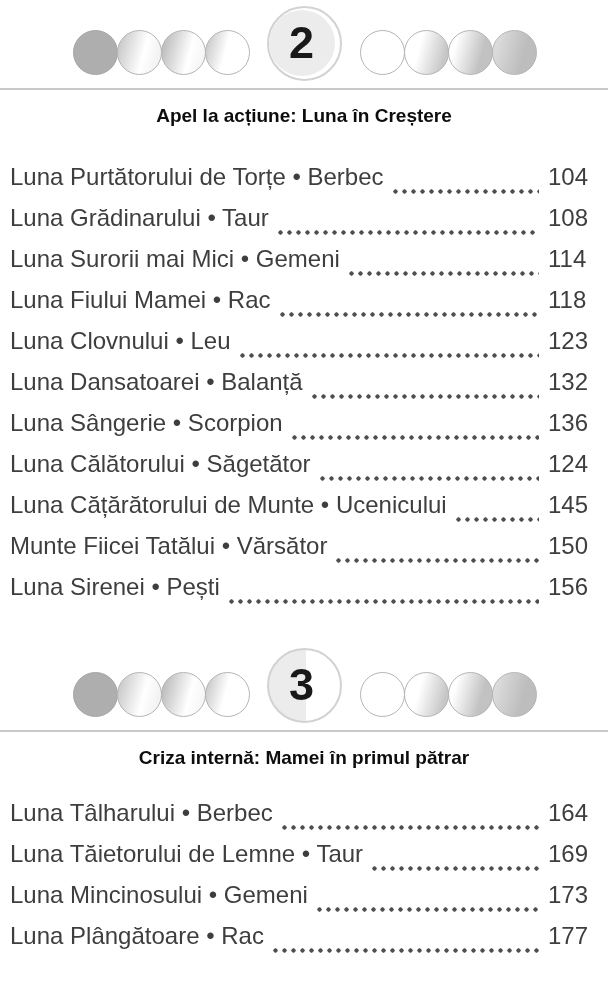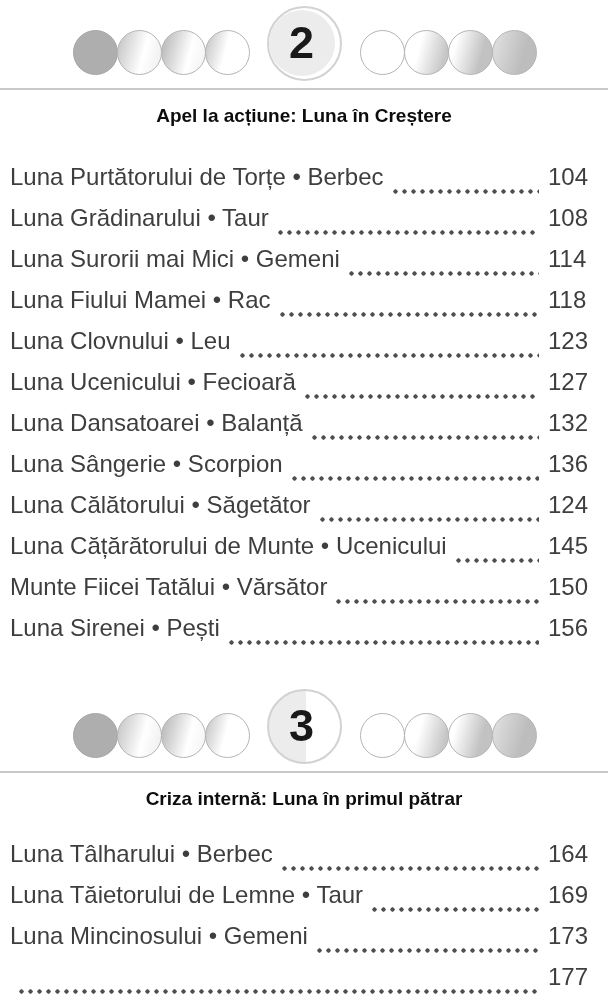--- a/index.html
+++ b/index.html
@@ -147,25 +147,20 @@
         <span class="entry-label">Luna Fiului Mamei • Rac</span>
         <span class="dots"></span>
         <span class="entry-page">118</span>
       </li>
       <li class="toc-row">
         <span class="entry-label">Luna Clovnului • Leu</span>
         <span class="dots"></span>
         <span class="entry-page">123</span>
       </li>
       <li class="toc-row">
-        <span class="entry-label">Luna Ucenicului • Fecioară</span>
-        <span class="dots"></span>
-        <span class="entry-page">127</span>
-      </li>
-      <li class="toc-row">
         <span class="entry-label">Luna Dansatoarei • Balanță</span>
         <span class="dots"></span>
         <span class="entry-page">132</span>
       </li>
       <li class="toc-row">
         <span class="entry-label">Luna Sângerie • Scorpion</span>
         <span class="dots"></span>
         <span class="entry-page">136</span>
       </li>
       <li class="toc-row">
@@ -205,38 +200,39 @@
         <span class="chapter-number">3</span>
       </div>
       <div class="moon-row">
         <span class="moon m-full"></span>
         <span class="moon m-wan1"></span>
         <span class="moon m-wan2"></span>
         <span class="moon m-wan3"></span>
       </div>
     </div>
     <div class="rule"></div>
-    <h2 class="chapter-title">Criza internă: Luna în primul pătrar</h2>
+    <h2 class="chapter-title">Criza internă: Mamei în primul pătrar</h2>
 
     <ul class="toc">
       <li class="toc-row">
         <span class="entry-label">Luna Tâlharului • Berbec</span>
         <span class="dots"></span>
         <span class="entry-page">164</span>
       </li>
       <li class="toc-row">
         <span class="entry-label">Luna Tăietorului de Lemne • Taur</span>
         <span class="dots"></span>
         <span class="entry-page">169</span>
       </li>
       <li class="toc-row">
         <span class="entry-label">Luna Mincinosului • Gemeni</span>
         <span class="dots"></span>
         <span class="entry-page">173</span>
       </li>
       <li class="toc-row">
+        <span class="entry-label">Luna Plângătoare • Rac</span>
         <span class="dots"></span>
         <span class="entry-page">177</span>
       </li>
     </ul>
   </section>
 
 </div>
 
 </body></html>

